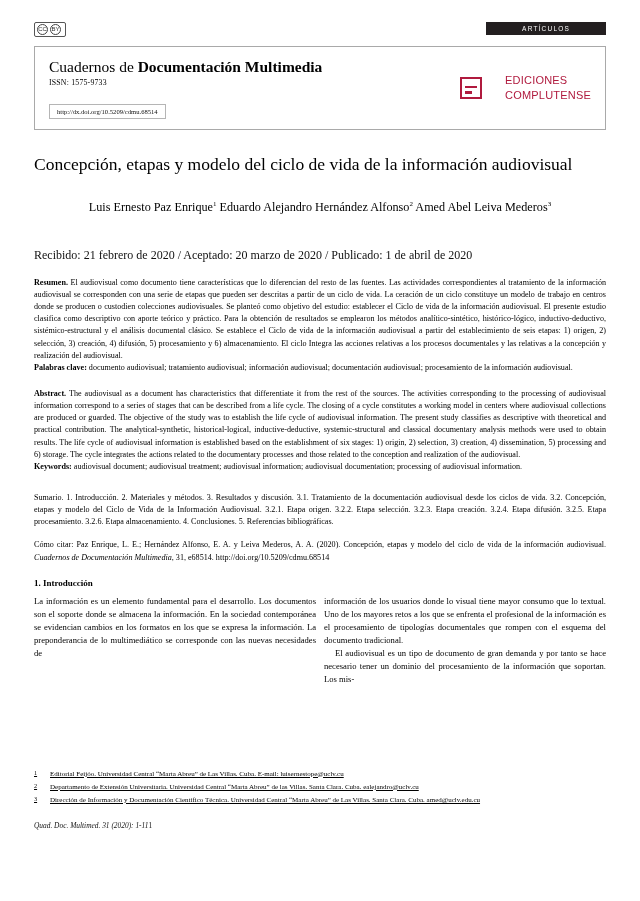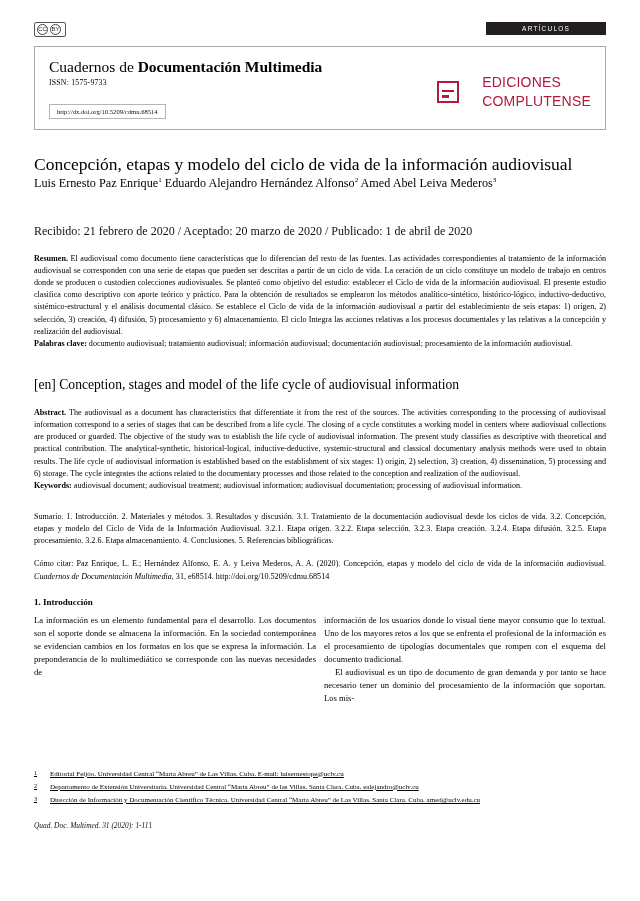--- a/index.html
+++ b/index.html
@@ -122,38 +122,39 @@
   .pub-mark:before {
     content: "";
     position: absolute;
     left: 3px; right: 8px;
     top: 12.5px;
     height: 2.2px;
     background: #b01a3e;
   }
   .pub-name {
     font-family: "Liberation Sans", sans-serif;
-    font-size: 14px;
+    font-size: 11px;
     color: #b01a3e;
     line-height: 1.35;
     letter-spacing: 0.2px;
     margin-left: 16px;
   }
 
   
   .art-title {
     font-size: 17.5px;
     margin: 24px 0 0 0;
     line-height: 1.2;
     font-weight: normal;
   }
   .authors {
     font-size: 12.2px;
-    margin-top: 1px;
+    margin-top: 25px;
     line-height: 1.3;
+    text-align: center;
   }
   .authors sup {
     font-size: 7px;
     vertical-align: super;
   }
   .dates {
     font-size: 12px;
     margin-top: 32px;
     color: #111;
   }
@@ -280,21 +281,20 @@
 
   <h1 class="art-title">Concepción, etapas y modelo del ciclo de vida de la información audiovisual</h1>
   <div class="authors">Luis Ernesto Paz Enrique<sup>1</sup> Eduardo Alejandro Hernández Alfonso<sup>2</sup> Amed Abel Leiva Mederos<sup>3</sup></div>
   <div class="dates">Recibido: 21 febrero de 2020 / Aceptado: 20 marzo de 2020 / Publicado: 1 de abril de 2020</div>
 
   <div class="abs-block">
     <p><span class="lbl">Resumen.</span><span> El audiovisual como documento tiene características que lo diferencian del resto de las fuentes. Las actividades correspondientes al tratamiento de la información audiovisual se corresponden con una serie de etapas que pueden ser descritas a partir de un ciclo de vida. La ceración de un ciclo constituye un modelo de trabajo en centros donde se producen o custodien colecciones audiovisuales. Se planteó como objetivo del estudio: establecer el Ciclo de vida de la información audiovisual. El presente estudio clasifica como descriptivo con aporte teórico y práctico. Para la obtención de resultados se emplearon los métodos analítico-sintético, histórico-lógico, inductivo-deductivo, sistémico-estructural y el análisis documental clásico. Se establece el Ciclo de vida de la información audiovisual a partir del establecimiento de seis etapas: 1) origen, 2) selección, 3) creación, 4) difusión, 5) procesamiento y 6) almacenamiento. El ciclo Integra las acciones relativas a los procesos documentales y las relativas a la concepción y realización del audiovisual.</span></p>
     <p class="kw"><span class="lbl">Palabras clave:</span><span> documento audiovisual; tratamiento audiovisual; información audiovisual; documentación audiovisual; procesamiento de la información audiovisual.</span></p>
   </div>
 
-  <h2 class="en-head">[en] Conception, stages and model of the life cycle of audiovisual information</h2>
 
   <div class="abs-block">
     <p><span class="lbl">Abstract.</span><span> The audiovisual as a document has characteristics that differentiate it from the rest of the sources. The activities corresponding to the processing of audiovisual information correspond to a series of stages that can be described from a life cycle. The closing of a cycle constitutes a working model in centers where audiovisual collections are produced or guarded. The objective of the study was to establish the life cycle of audiovisual information. The present study classifies as descriptive with theoretical and practical contribution. The analytical-synthetic, historical-logical, inductive-deductive, systemic-structural and classical documentary analysis methods were used to obtain results. The life cycle of audiovisual information is established based on the establishment of six stages: 1) origin, 2) selection, 3) creation, 4) dissemination, 5) processing and 6) storage. The cycle integrates the actions related to the documentary processes and those related to the conception and realization of the audiovisual.</span></p>
     <p class="kw"><span class="lbl">Keywords:</span><span> audiovisual document; audiovisual treatment; audiovisual information; audiovisual documentation; processing of audiovisual information.</span></p>
   </div>
 
   <div class="summary">
     <span class="lbl">Sumario.</span><span> 1. Introducción. 2. Materiales y métodos. 3. Resultados y discusión. 3.1. Tratamiento de la documentación audiovisual desde los ciclos de vida. 3.2. Concepción, etapas y modelo del Ciclo de Vida de la Información Audiovisual. 3.2.1. Etapa origen. 3.2.2. Etapa selección. 3.2.3. Etapa creación. 3.2.4. Etapa difusión. 3.2.5. Etapa procesamiento. 3.2.6. Etapa almacenamiento. 4. Conclusiones. 5. Referencias bibliográficas.</span>
   </div>
 

